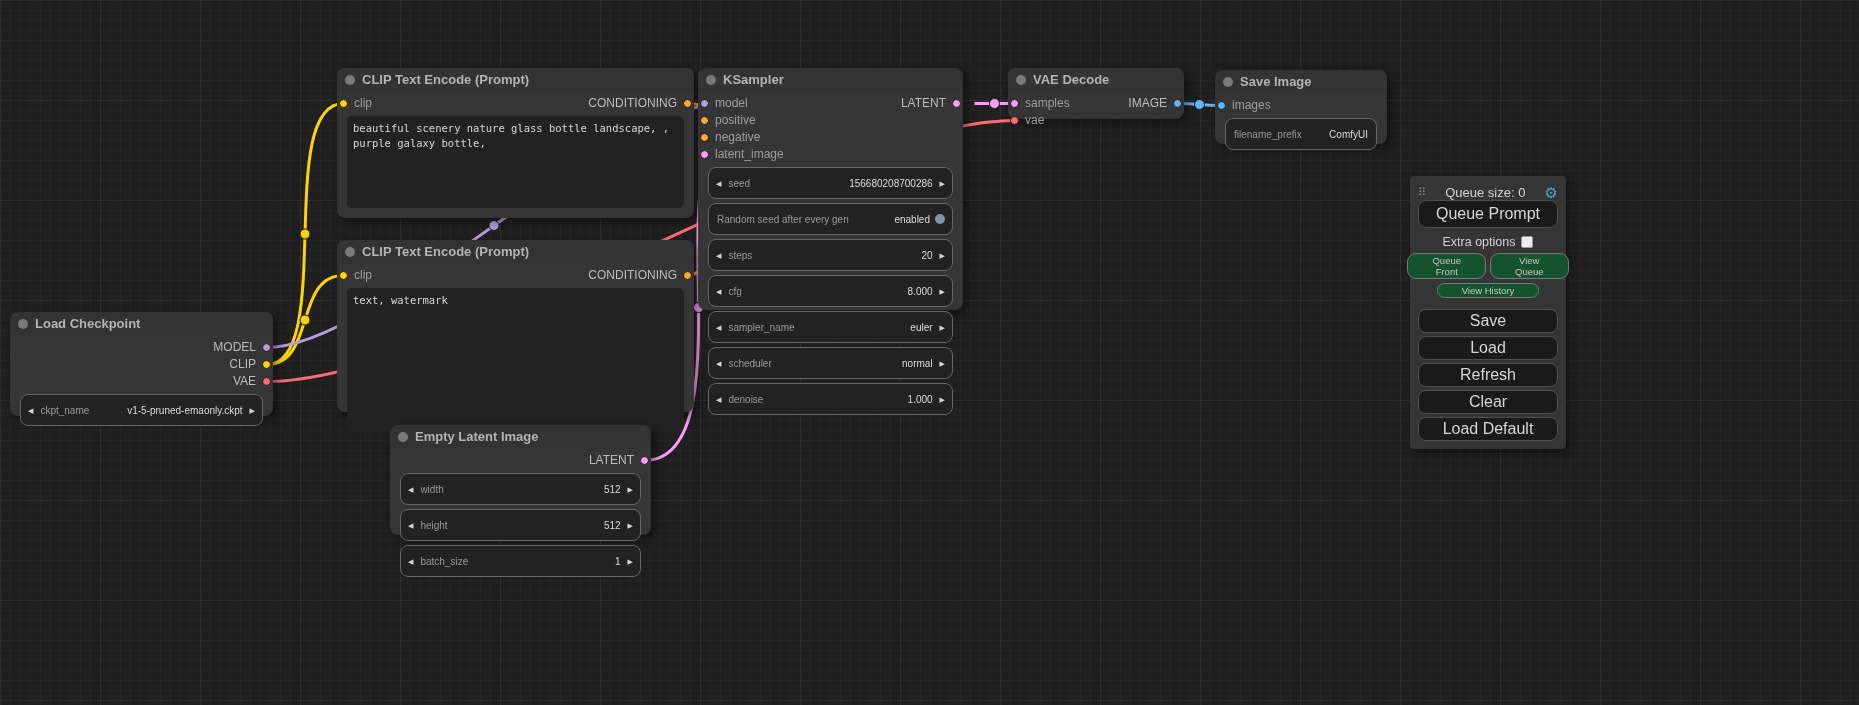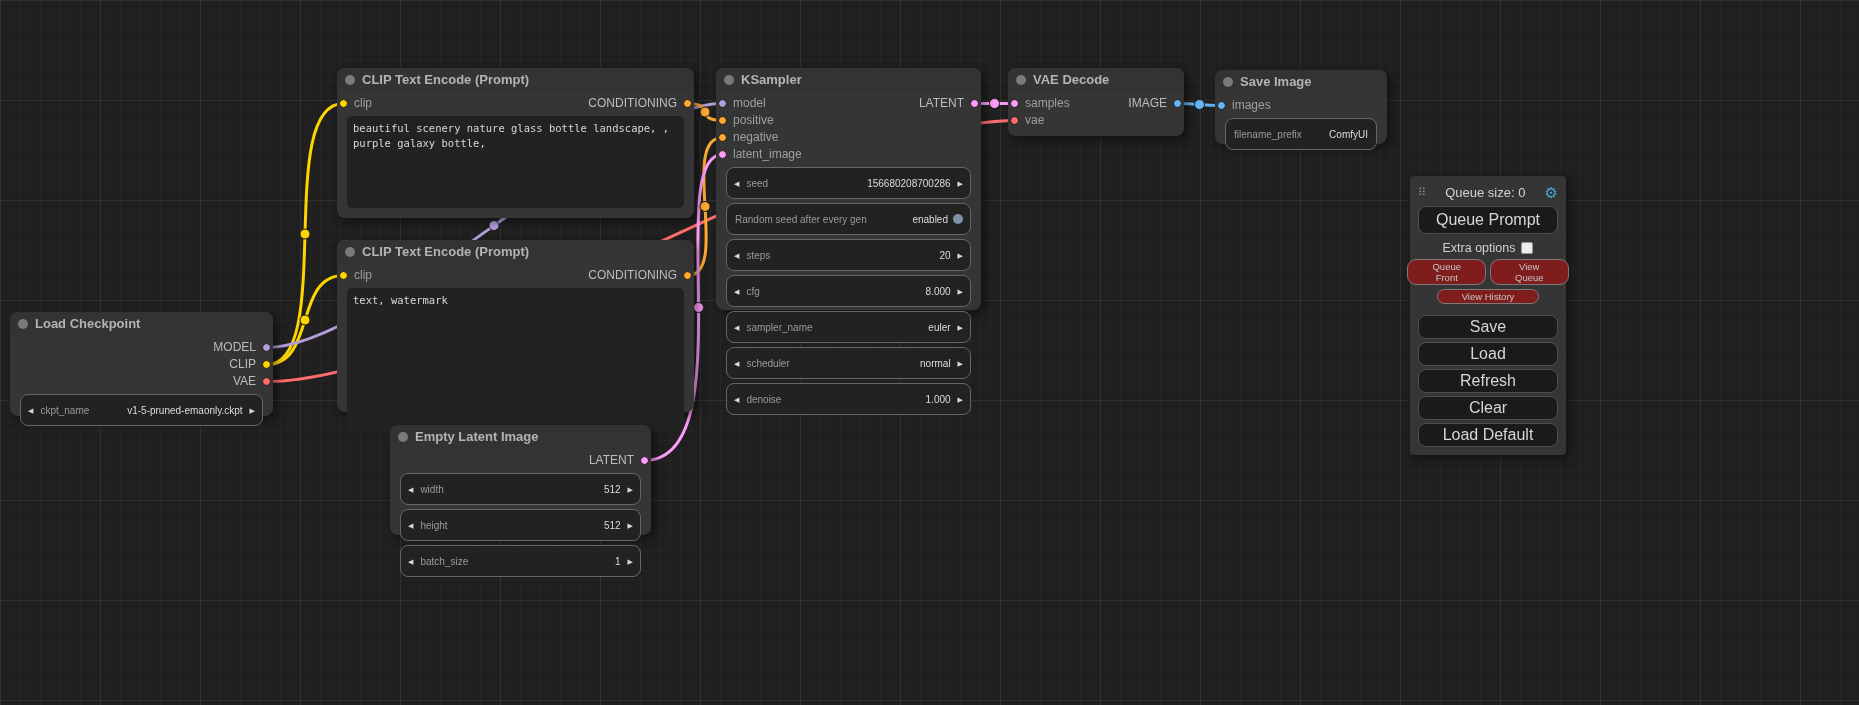--- a/index.html
+++ b/index.html
@@ -100,30 +100,30 @@
     color: #d4d4d4; font-size: 13px;
   }
   .drag { color: #8a8a8a; font-size: 11px; cursor: move; }
   .gear { font-size: 15px; cursor: pointer; line-height: 1; }
   .btn {
     width: 100%;
     background: #1a1a1a; border: 1px solid #4e4e4e; border-radius: 8px;
     color: #d6d6d6; font-size: 16px; font-family: inherit;
     padding: 2px 17px; margin-top: 3px; cursor: pointer;
   }
-  .btn.qp { margin-top: 6px; padding: 4px 0; }
+  .btn.qp { margin-top: 0; padding: 4px 0; }
   .extra {
     display: flex; align-items: center; gap: 6px;
     color: #d0d0d0; font-size: 12.5px;
     margin-top: 6px; height: 15px;
   }
   .cbox { width: 12px; height: 12px; background: #ececec; border: 1px solid #9a9a9a; border-radius: 2px; cursor: pointer; }
   .srowbtns { display: flex; gap: 4px; margin-top: 4px; }
   .sbtn {
-    background: #7f1d1d; border: 1px solid #7a7a7a; border-radius: 9px;
+    background: #14532d; border: 1px solid #7a7a7a; border-radius: 9px;
     color: #c7c7c7; font-size: 9.5px; padding: 1px 24px;
     font-family: inherit; cursor: pointer;
   }
   .spacer { height: 8px; flex: none; }
 </style>
 </head>
 <body>
 
 <div id="canvas">
 
@@ -235,21 +235,21 @@
       </div>
       <div class="wrow">
         <span class="warr">◀</span>
         <span class="wlab">batch_size</span>
         <span class="wval">1</span>
         <span class="warr">▶</span>
       </div>
     </div>
   </div>
 
-  <div class="node" style="left:716px;top:68px;width:265px;height:242px">
+  <div class="node" style="left:698px;top:68px;width:265px;height:242px">
     <div class="node-title">
       <span class="ndot"></span>
       <span>KSampler</span>
     </div>
     <div class="slots">
       <div class="srow">
         <span class="pin in" style="background: rgb(179, 157, 219);"></span>
         <span class="slabel">model</span>
         <span class="olabel">LATENT</span>
         <span class="pin out" style="background: rgb(255, 156, 249);"></span>
@@ -305,21 +305,21 @@
       </div>
       <div class="wrow">
         <span class="warr">◀</span>
         <span class="wlab">denoise</span>
         <span class="wval">1.000</span>
         <span class="warr">▶</span>
       </div>
     </div>
   </div>
 
-  <div class="node" style="left:1008px;top:68px;width:176px;height:68px">
+  <div class="node" style="left:1008px;top:68px;width:176px;height:51px">
     <div class="node-title">
       <span class="ndot"></span>
       <span>VAE Decode</span>
     </div>
     <div class="slots">
       <div class="srow">
         <span class="pin in" style="background: rgb(255, 156, 249);"></span>
         <span class="slabel">samples</span>
         <span class="olabel">IMAGE</span>
         <span class="pin out" style="background: rgb(100, 181, 246);"></span>

